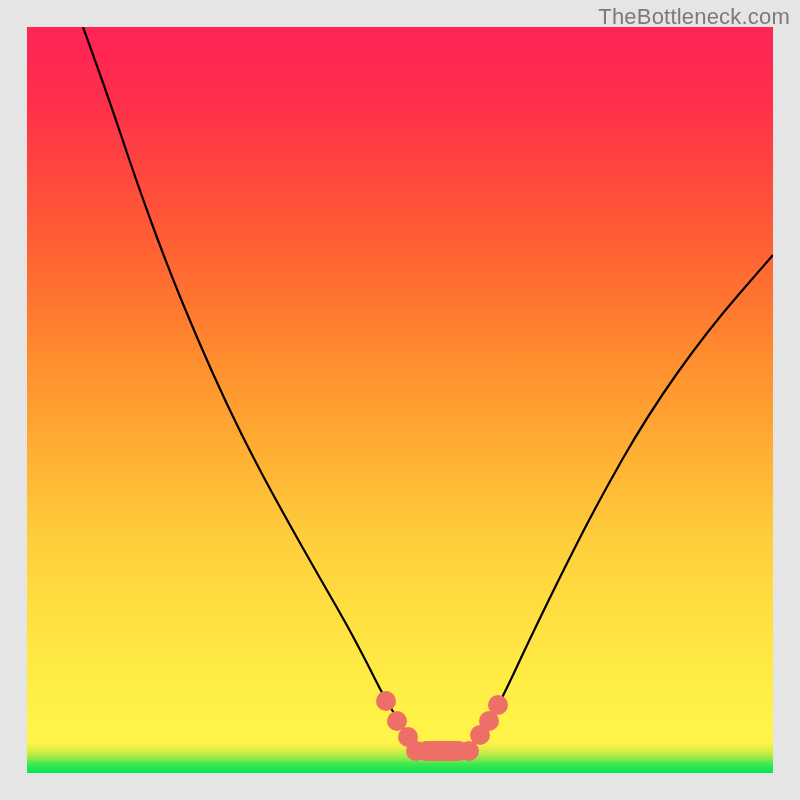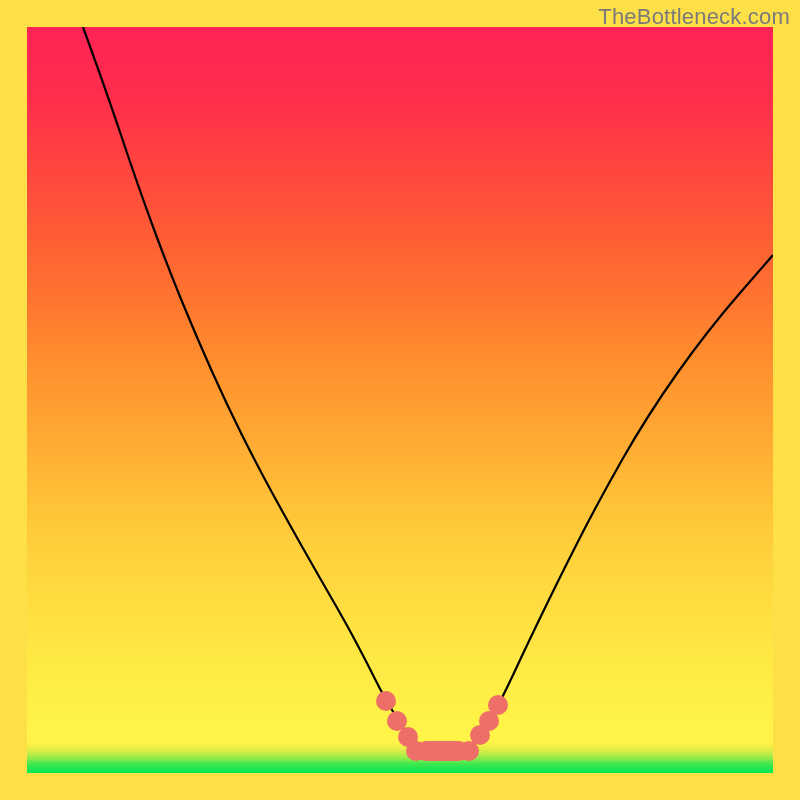--- a/index.html
+++ b/index.html
@@ -8,21 +8,21 @@
     width: 800px;
     height: 800px;
     overflow: hidden;
     background: #000;
     font-family: Arial, Helvetica, sans-serif;
   }
   .frame {
     position: relative;
     width: 800px;
     height: 800px;
-    background: #fde047;
+    background: #e5e5e5;
   }
   .plot {
     position: absolute;
     left: 27px;
     top: 27px;
     width: 746px;
     height: 746px;
     
     background: linear-gradient(
       to top,

